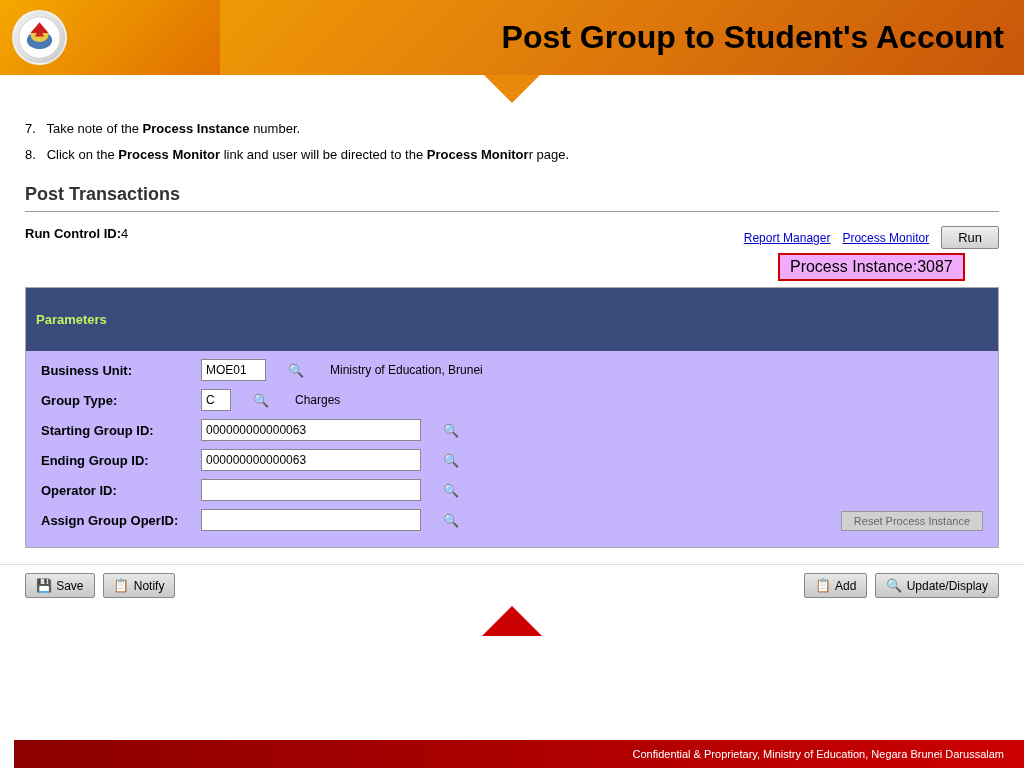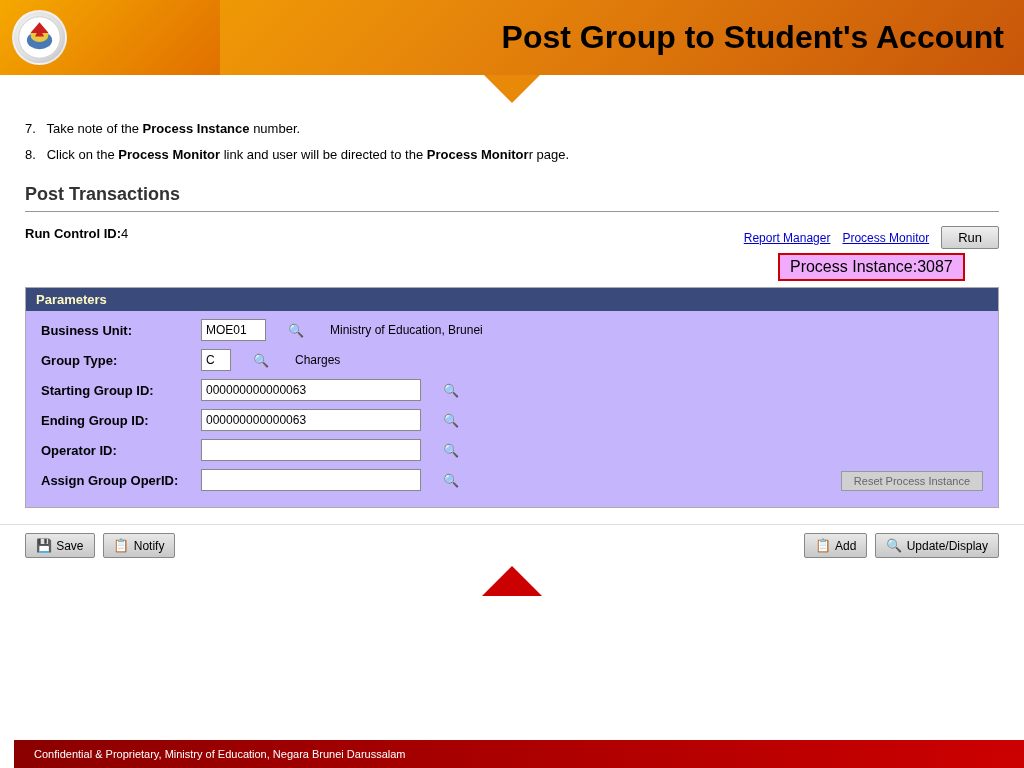--- a/index.html
+++ b/index.html
@@ -164,24 +164,24 @@
       color: #000;
     }
 
     
     .params-section {
       border: 1px solid #aaa;
       margin-top: 2px;
     }
     .params-header {
       background: #3a4a7a;
-      color: #fef9c3;
+      color: #bef264;
       font-size: 13px;
       font-weight: bold;
-      padding: 4px 10px;
+      padding: 24px 10px;
     }
     .params-body {
       background: #c4b5fd;
       padding: 8px 15px;
     }
     .param-row {
       display: flex;
       align-items: center;
       margin-bottom: 8px;
     }
@@ -288,20 +288,21 @@
     
     .footer {
       background: linear-gradient(to right, #8b0000, #cc0000);
       color: #fff;
       font-size: 11px;
       padding: 8px 20px;
       position: absolute;
       bottom: 0;
       left: 14px;
       right: 0;
+      text-align: right;
     }
   </style>
 </head>
 <body>
 
 <div class="header">
   <div class="logo-area">
     <div class="logo-circle">
       <svg class="logo-svg" viewBox="0 0 50 50" xmlns="http://www.w3.org/2000/svg">
         <circle cx="25" cy="25" r="23" fill="#fff" stroke="#ccc" stroke-width="1"></circle>

